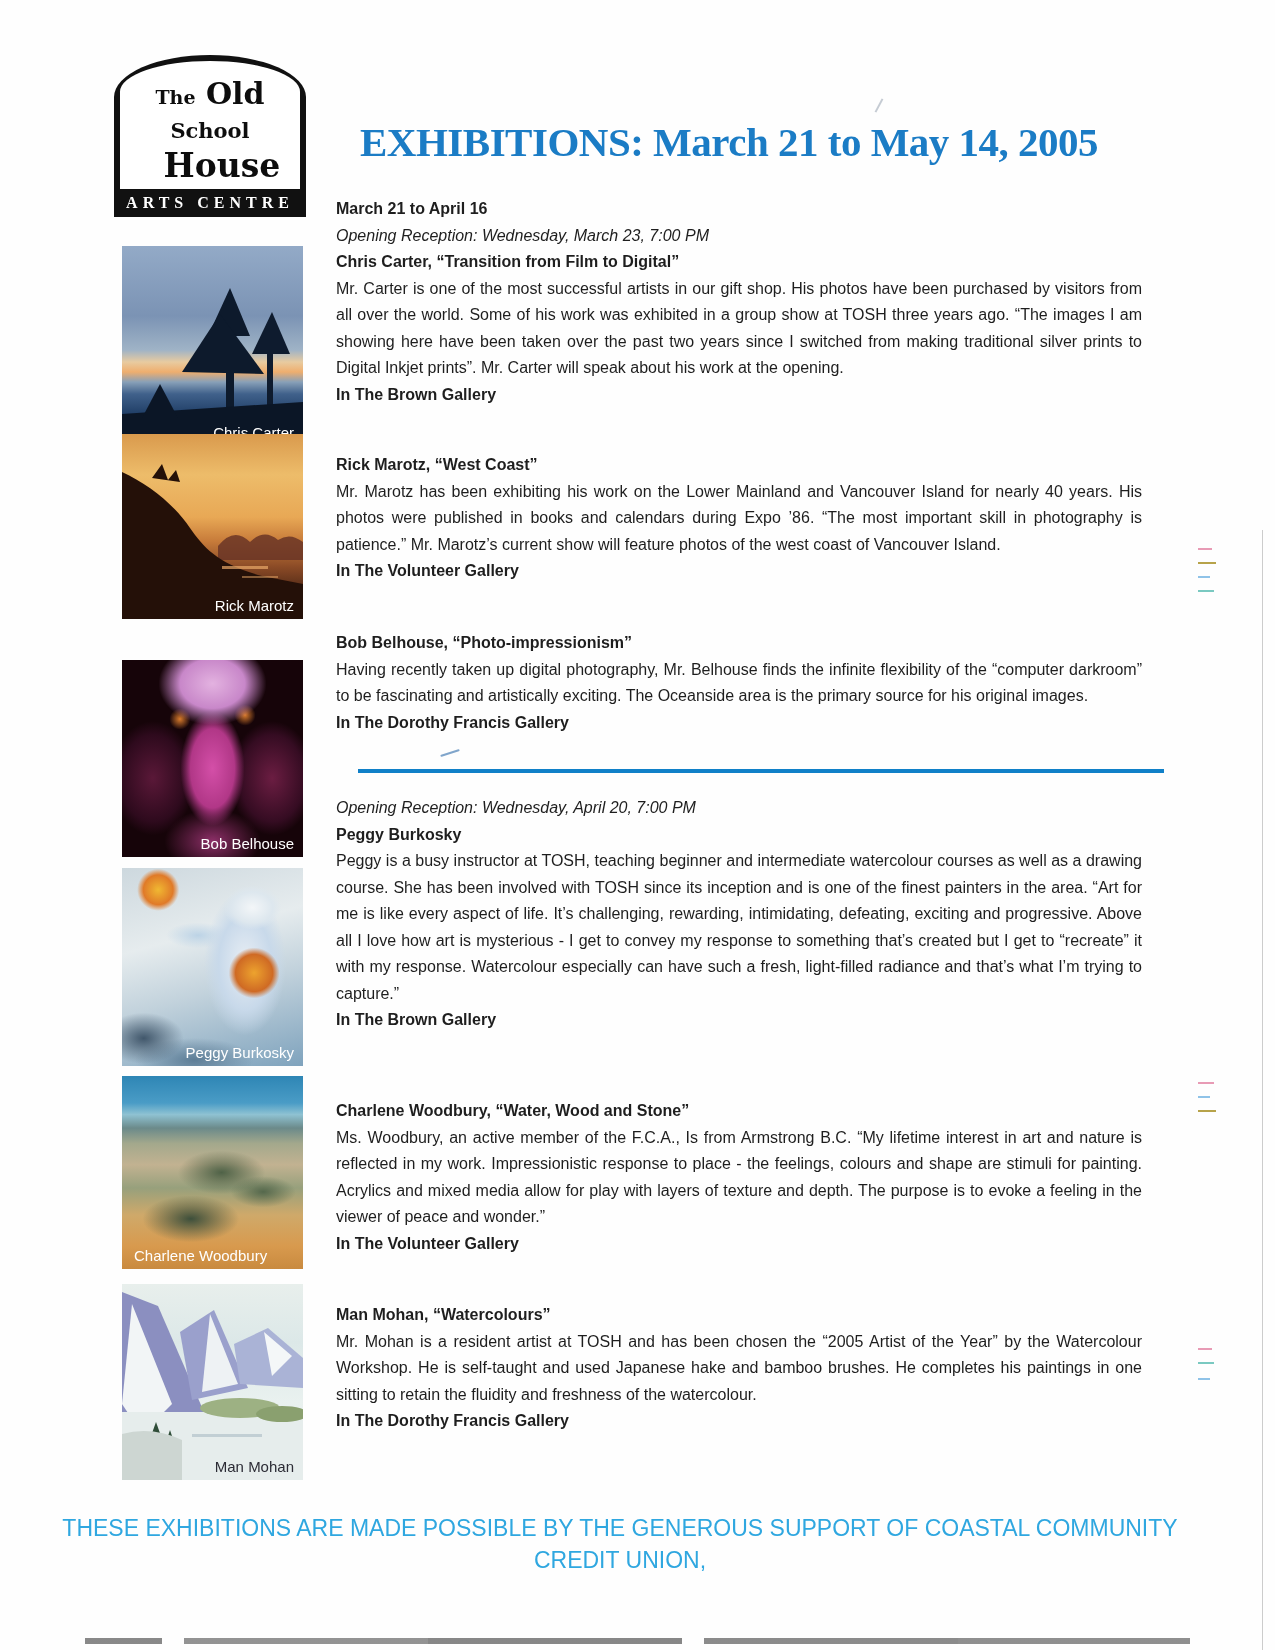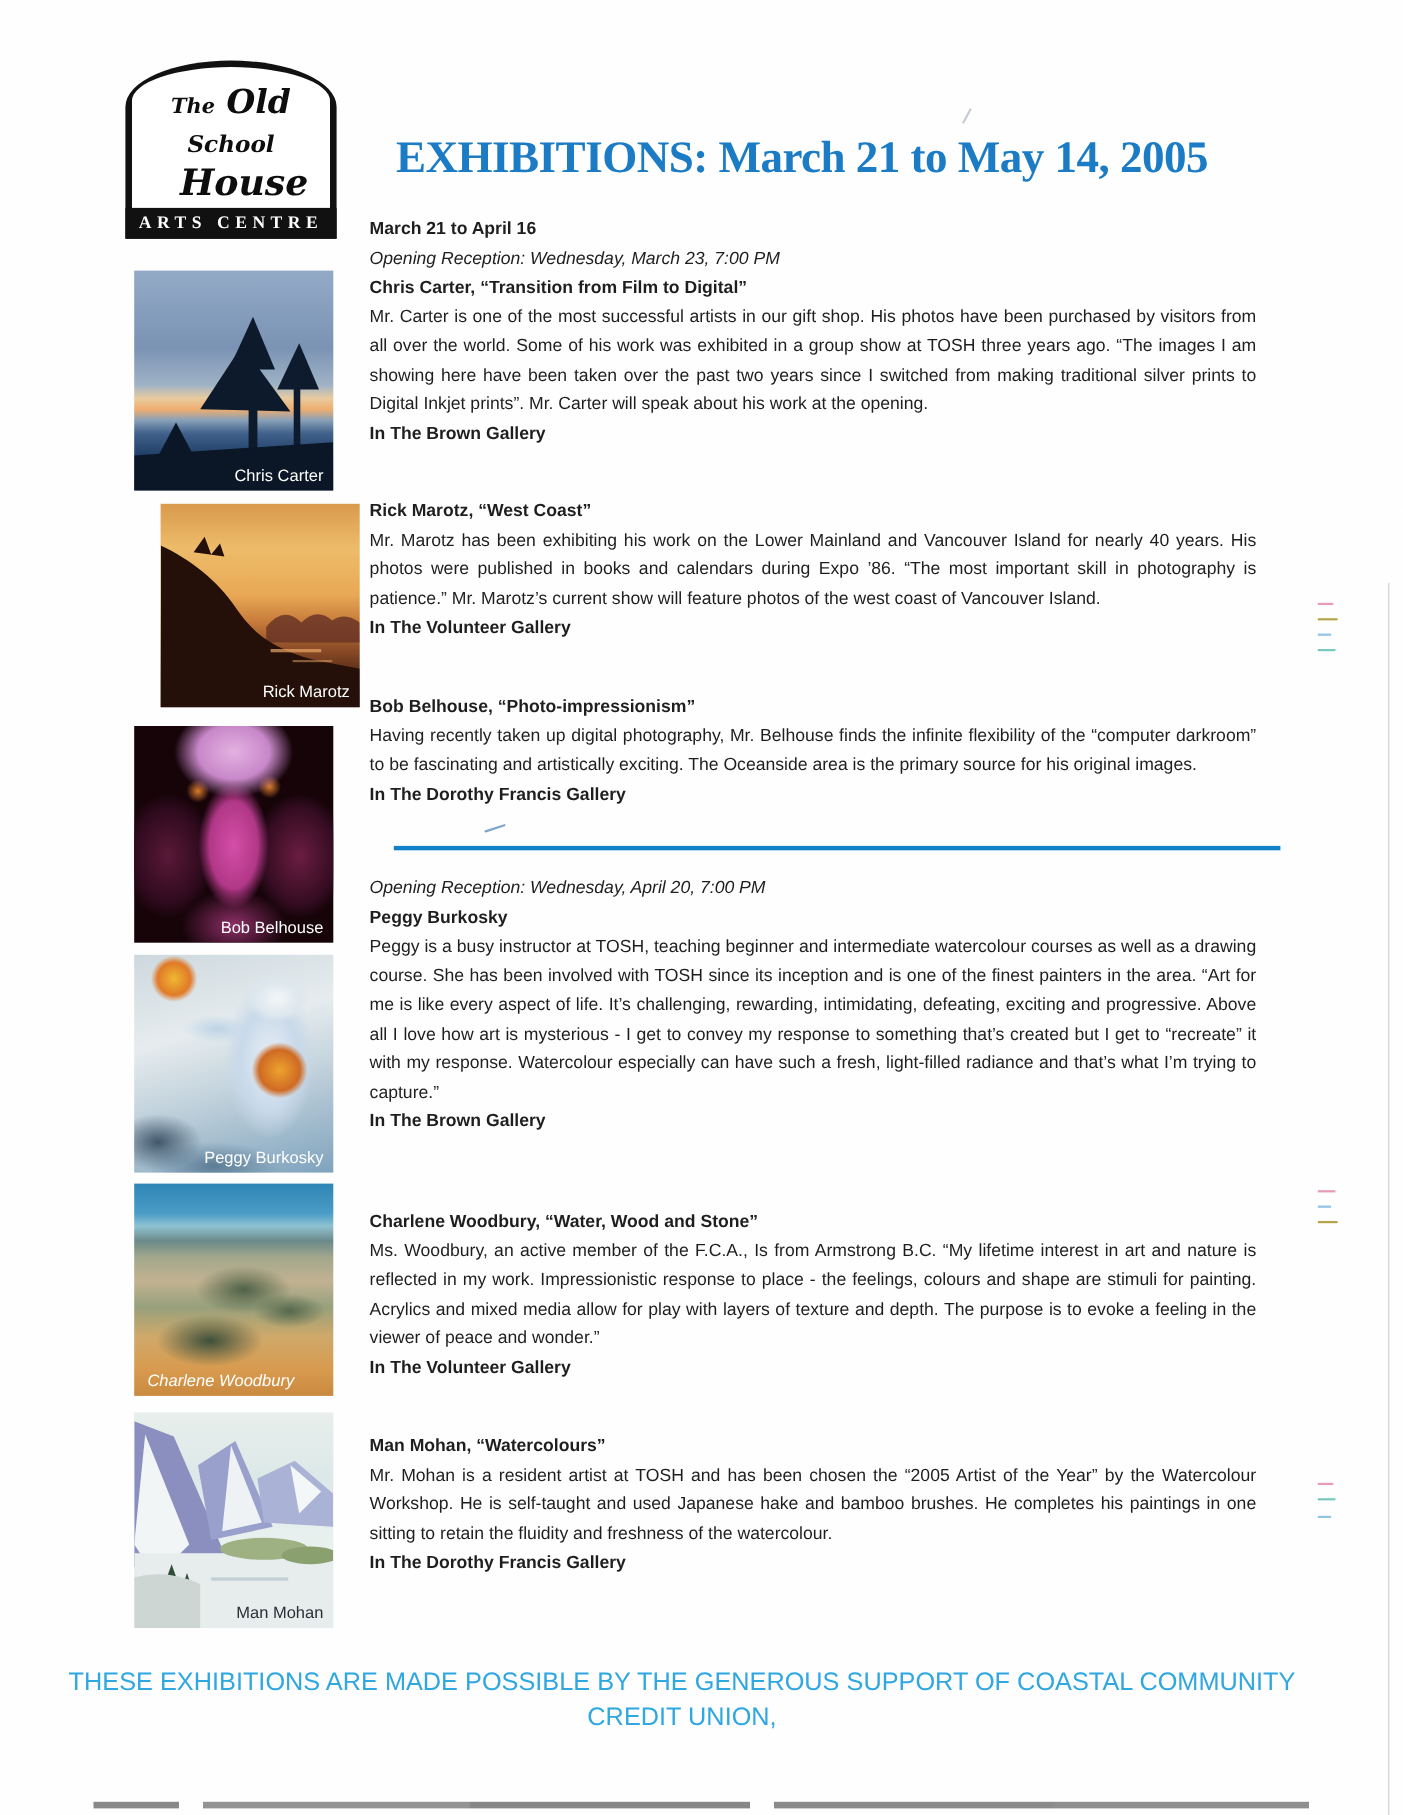--- a/index.html
+++ b/index.html
@@ -4,21 +4,21 @@
 <style>
   html,body{margin:0;padding:0;background:#ffffff;}
   .page{position:relative;width:1275px;height:1650px;background:#fefefe;overflow:hidden;
         font-family:"Liberation Sans",sans-serif;color:#1e1e1e;}
 
   
   .logo{position:absolute;left:114px;top:55px;width:192px;height:162px;background:#111;
         border-radius:50% 50% 0 0 / 26% 26% 0 0;}
   .logo-inner{position:absolute;left:6px;top:6px;right:6px;bottom:28px;background:#fff;
         border-radius:50% 50% 0 0 / 24% 24% 0 0;text-align:center;
-        font-family:"DejaVu Serif",serif;font-style:italic;font-weight:bold;color:#0d0d0d;}
+        font-family:"DejaVu Serif",serif;font-weight:bold;color:#0d0d0d;}
   .logo-line1{margin-top:18px;font-size:30px;line-height:30px;}
   .logo-line1 .the{font-size:19px;}
   .logo-line2{font-size:21px;line-height:33px;margin-top:2px;}
   .logo-line3{font-size:33px;line-height:33px;margin-top:2px;padding-left:24px;}
   .logo-banner{position:absolute;left:0;right:0;bottom:0;height:28px;background:#111;color:#fff;
         font-family:"Liberation Serif",serif;font-size:16px;letter-spacing:5px;text-align:center;
         line-height:28px;font-weight:bold;}
 
   
   .main-title{position:absolute;left:360px;top:118px;width:810px;
@@ -46,22 +46,22 @@
 
   
   .thumb{position:absolute;left:122px;width:181px;overflow:hidden;}
   .thumb svg{position:absolute;left:0;top:0;}
   .caption{position:absolute;bottom:5px;right:9px;font-size:15px;color:#fff;white-space:nowrap;}
   .caption.dark{color:#2c2c35;}
   .caption.wide{right:auto;left:12px;}
 
   .art1{top:246px;height:200px;background:
       linear-gradient(180deg,#93aac7 0%,#7b93b4 35%,#9fb3c6 52%,#e8cba0 58%,#efae6e 63%,#88a0b8 68%,#40618b 74%,#1d3b63 85%,#10233f 100%);}
-  .art2{top:458px;height:185px;background:
-      linear-gradient(180deg,#d99a4d 0%,#edbc6a 22%,#e8a855 45%,#c77b3a 58%,#8a4a26 72%,#3a1c10 90%,#23100a 100%); margin-left: 24px;}
+  .art2{top:434px;height:185px;background:
+      linear-gradient(180deg,#d99a4d 0%,#edbc6a 22%,#e8a855 45%,#c77b3a 58%,#8a4a26 72%,#3a1c10 90%,#23100a 100%);}
   .art3{top:660px;height:197px;background:
       radial-gradient(ellipse 72px 55px at 50% 12%,#e3b2e0 0%,#c887c9 45%,rgba(0,0,0,0) 75%),
       radial-gradient(ellipse 40px 72px at 50% 55%,#d44fa8 0%,#b13787 55%,rgba(0,0,0,0) 80%),
       radial-gradient(ellipse 46px 62px at 17% 60%,#5a1838 0%,#2e0a1d 70%,rgba(0,0,0,0) 92%),
       radial-gradient(ellipse 46px 62px at 83% 60%,#6b1d42 0%,#350c22 70%,rgba(0,0,0,0) 92%),
       radial-gradient(circle 15px at 32% 30%,#d97b2c 0%,rgba(0,0,0,0) 70%),
       radial-gradient(circle 15px at 68% 28%,#d97b2c 0%,rgba(0,0,0,0) 70%),
       radial-gradient(ellipse 60px 40px at 50% 92%,#8d2f68 0%,rgba(0,0,0,0) 80%),
       #160409;}
   .art4{top:868px;height:198px;background:
@@ -70,21 +70,21 @@
       radial-gradient(ellipse 34px 26px at 72% 20%,#f3f6f8 0%,#dde7ee 60%,rgba(0,0,0,0) 85%),
       radial-gradient(ellipse 48px 85px at 68% 48%,#e8eef4 0%,#c8d9ea 55%,rgba(0,0,0,0) 85%),
       radial-gradient(ellipse 40px 16px at 42% 34%,#bcd3e6 0%,rgba(0,0,0,0) 80%),
       radial-gradient(ellipse 50px 32px at 12% 86%,#41576b 0%,rgba(0,0,0,0) 80%),
       radial-gradient(ellipse 70px 26px at 40% 97%,#5d7d96 0%,rgba(0,0,0,0) 85%),
       linear-gradient(165deg,#cdd8de 0%,#e6ecee 35%,#c2d2dc 60%,#9db8cb 82%,#7fa3bd 100%);}
   .art5{top:1076px;height:193px;background:
       radial-gradient(ellipse 56px 28px at 55% 50%,#4f6247 0%,rgba(0,0,0,0) 78%),
       radial-gradient(ellipse 62px 30px at 38% 74%,#3d4f3b 0%,rgba(0,0,0,0) 78%),
       radial-gradient(ellipse 42px 20px at 78% 60%,#55684c 0%,rgba(0,0,0,0) 78%),
-      linear-gradient(180deg,#2e86b5 0%,#4a9cc6 14%,#8fc2d2 20%,#6b8a8a 27%,#a3a88c 35%,#c2b291 46%,#97a07c 58%,#cfa96a 72%,#d89a4e 88%,#c98a3f 100%); font-style: italic;}
+      linear-gradient(180deg,#2e86b5 0%,#4a9cc6 14%,#8fc2d2 20%,#6b8a8a 27%,#a3a88c 35%,#c2b291 46%,#97a07c 58%,#cfa96a 72%,#d89a4e 88%,#c98a3f 100%);}
   .art6{top:1284px;height:196px;background:
       linear-gradient(180deg,#e8efec 0%,#dce8e8 30%,#e9f1ef 60%,#dfe9ea 100%);}
 
   
   .edge-line{position:absolute;left:1262px;top:530px;width:1px;height:1120px;background:#cccccc;}
   .bottom-strip{position:absolute;left:85px;top:1638px;width:1105px;height:6px;opacity:.8;background:
       linear-gradient(90deg,#6b6b6b 0 7%,rgba(0,0,0,0) 7% 9%,#787878 9% 31%,#696969 31% 54%,rgba(0,0,0,0) 54% 56%,#6e6e6e 56% 79%,#737373 79% 100%);}
   .tick{position:absolute;height:2px;}
   .pen-mark{position:absolute;left:440px;top:752px;width:20px;height:2px;background:#4a7fb5;
       transform:rotate(-18deg);opacity:.7;border-radius:2px;}

